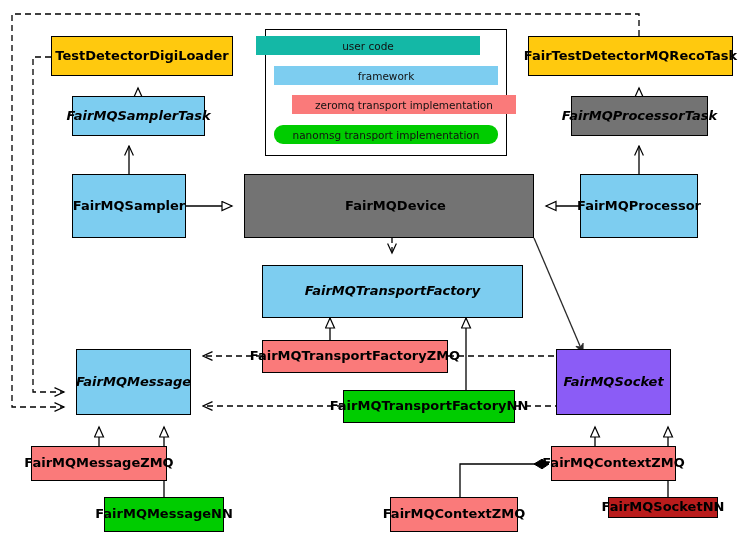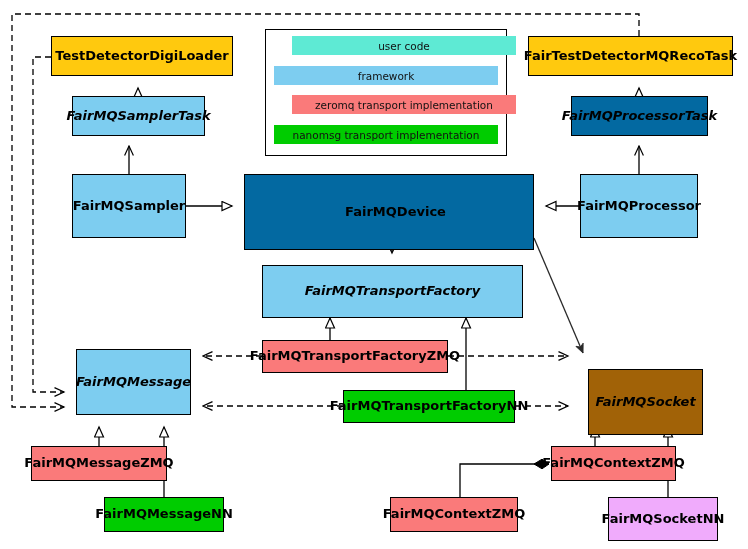--- a/index.html
+++ b/index.html
@@ -77,52 +77,52 @@
       <path d="M595,446 L595,427" marker-end="url(#hollowTri)"></path>
 
       <path d="M668,497 L668,427" marker-end="url(#hollowTri)"></path>
 
       <path d="M549,464 L460,464 L460,497" marker-start="url(#diamondFill)"></path>
     </g>
   </svg>
 
   <div class="legend-box" style="left:265px;top:29px;width:242px;height:127px;"></div>
 
-  <div class="legend-item" style="left:292px;top:36px;width:224px;height:19px;background:#5eead4;">user code</div>
+  <div class="legend-item" style="left:256px;top:36px;width:224px;height:19px;background:#14b8a6;">user code</div>
   <div class="legend-item" style="left:274px;top:66px;width:224px;height:19px;background:#7DCDF0;">framework</div>
   <div class="legend-item" style="left:260px;top:95px;width:224px;height:19px;background:#FA7A7A;margin-left:32px;">zeromq transport implementation</div>
-  <div class="legend-item" style="left:274px;top:125px;width:224px;height:19px;background:#00CC00;">nanomsg transport implementation</div>
+  <div class="legend-item" style="left:274px;top:125px;width:224px;height:19px;background:#00CC00;border-radius:9px;">nanomsg transport implementation</div>
 
   <div class="node" style="left:51px;top:36px;width:182px;height:40px;background:#FFC90E;">TestDetectorDigiLoader</div>
 
   <div class="node" style="left:528px;top:36px;width:205px;height:40px;background:#FFC90E;">FairTestDetectorMQRecoTask</div>
 
   <div class="node abstract" style="left:72px;top:96px;width:133px;height:40px;background:#7DCDF0;">FairMQSamplerTask</div>
 
-  <div class="node abstract" style="left:571px;top:96px;width:137px;height:40px;background:#0369a1;">FairMQProcessorTask</div>
+  <div class="node abstract" style="left:571px;top:96px;width:137px;height:40px;background:#737373;">FairMQProcessorTask</div>
 
   <div class="node" style="left:72px;top:174px;width:114px;height:64px;background:#7DCDF0;">FairMQSampler</div>
 
-  <div class="node" style="left:244px;top:174px;width:290px;height:76px;background:#0369a1;padding-left:13px;">FairMQDevice</div>
+  <div class="node" style="left:244px;top:174px;width:290px;height:64px;background:#737373;padding-left:13px;">FairMQDevice</div>
 
   <div class="node" style="left:580px;top:174px;width:118px;height:64px;background:#7DCDF0;">FairMQProcessor</div>
 
   <div class="node abstract" style="left:262px;top:265px;width:261px;height:53px;background:#7DCDF0;">FairMQTransportFactory</div>
 
   <div class="node" style="left:262px;top:340px;width:186px;height:33px;background:#FA7A7A;">FairMQTransportFactoryZMQ</div>
 
   <div class="node" style="left:343px;top:390px;width:172px;height:33px;background:#00CC00;">FairMQTransportFactoryNN</div>
 
   <div class="node abstract" style="left:76px;top:349px;width:115px;height:66px;background:#7DCDF0;">FairMQMessage</div>
 
-  <div class="node abstract" style="left:588px;top:349px;width:115px;height:66px;background:#a16207;margin-top:20px;">FairMQSocket</div>
+  <div class="node abstract" style="left:556px;top:349px;width:115px;height:66px;background:#8b5cf6;">FairMQSocket</div>
 
   <div class="node" style="left:31px;top:446px;width:136px;height:35px;background:#FA7A7A;">FairMQMessageZMQ</div>
 
   <div class="node" style="left:104px;top:497px;width:120px;height:35px;background:#00CC00;">FairMQMessageNN</div>
 
   <div class="node" style="left:551px;top:446px;width:125px;height:35px;background:#FA7A7A;">FairMQContextZMQ</div>
 
-  <div class="node" style="left:608px;top:497px;width:110px;height:44px;background:#f0abfc;">FairMQSocketNN</div>
+  <div class="node" style="left:608px;top:497px;width:110px;height:21px;background:#b91c1c;">FairMQSocketNN</div>
 
   <div class="node" style="left:390px;top:497px;width:128px;height:35px;background:#FA7A7A;">FairMQContextZMQ</div>
 
 </div>
 
 </body></html>

